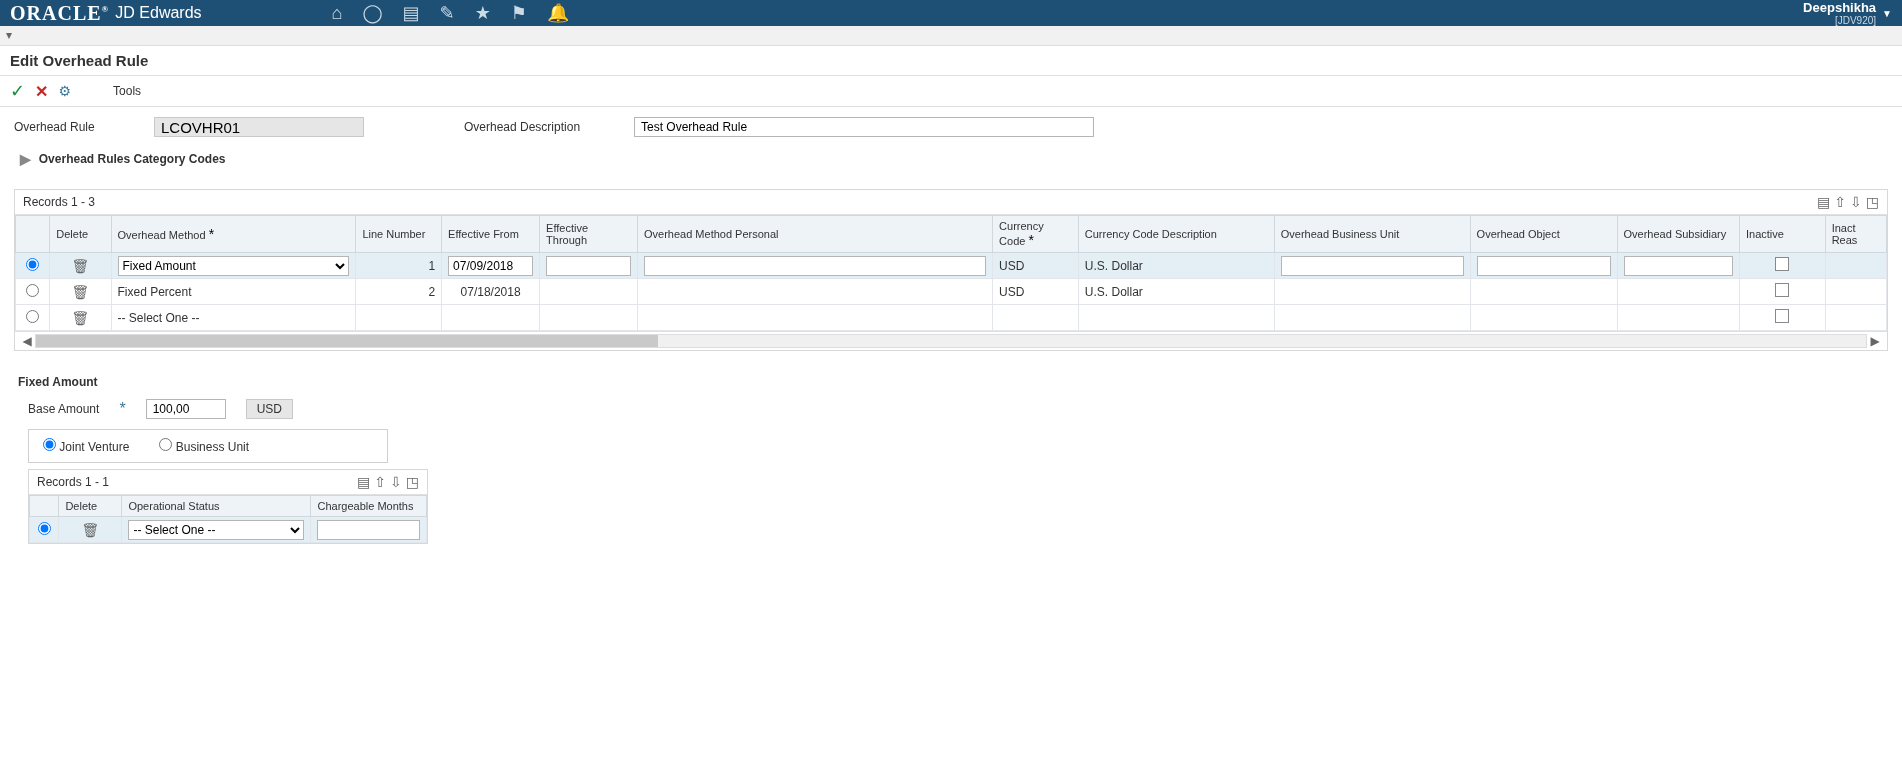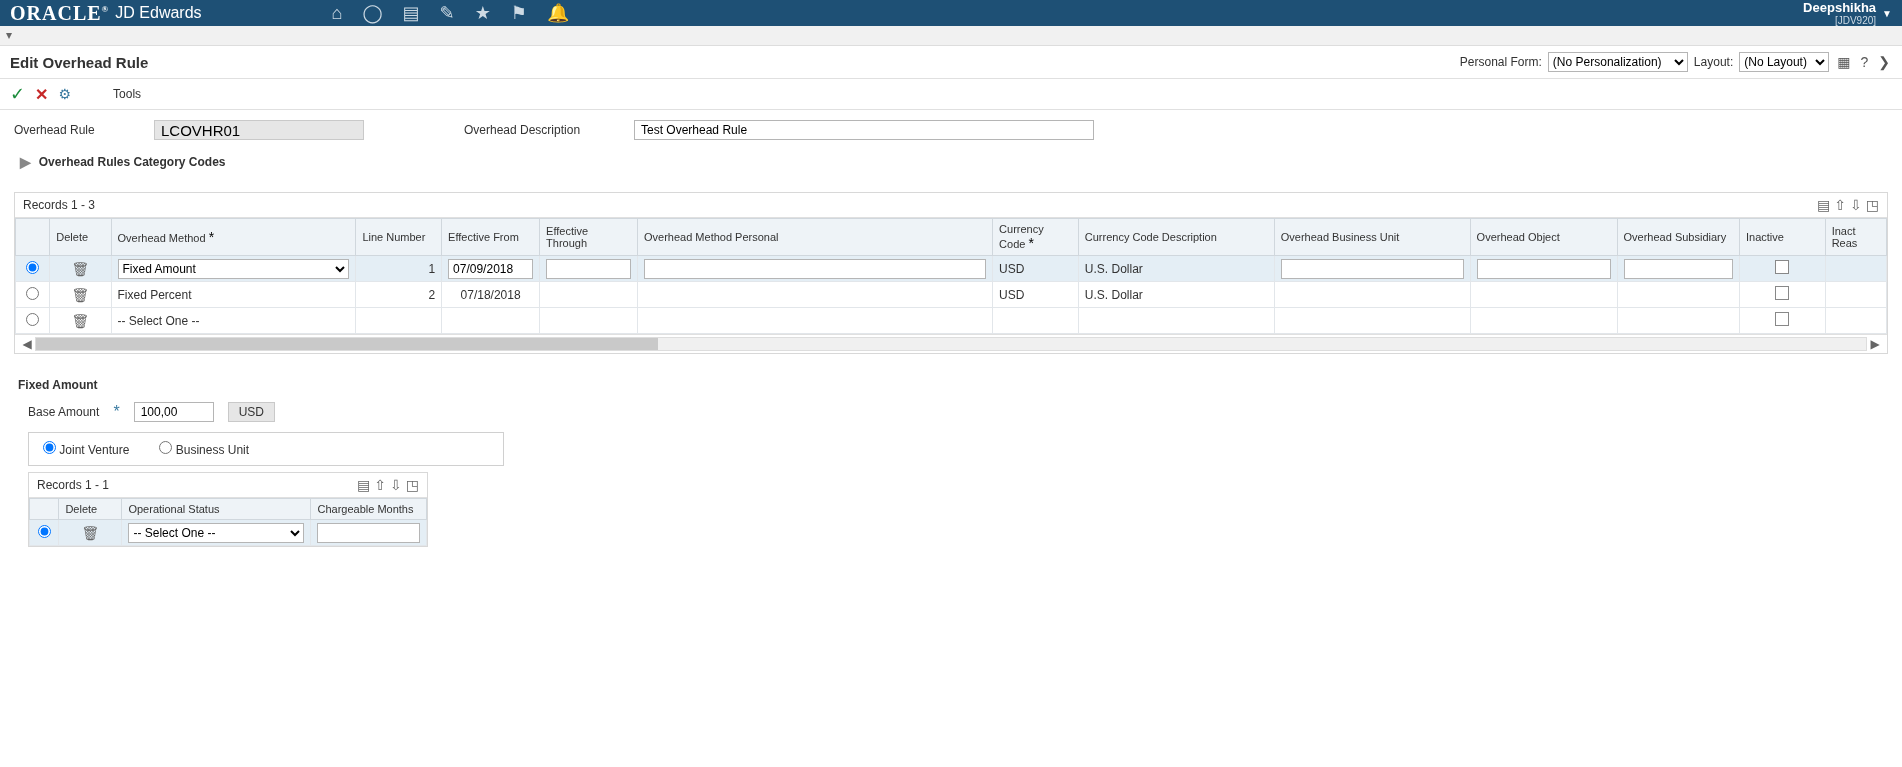--- a/index.html
+++ b/index.html
@@ -42,24 +42,24 @@
   table.grid td { border: 1px solid #e2e6ea; padding: 2px 6px; font-size: 12px; height: 26px; vertical-align: middle; }
   tr.selrow td { background: #e4eef5; }
   .radio-cell, .del-cell { text-align: center; }
   .cell-select { width: 100%; border: 1px solid #b5b5b5; height: 20px; font-size:12px; background:#fff;}
   .cell-input { width: 100%; border: 1px solid #b5b5b5; height: 20px; font-size:12px; padding:1px 4px;}
   .hscroll { overflow-x:auto; border-top:1px solid #e0e0e0; padding:2px 4px; display:flex; align-items:center;}
   .hscroll .track{ flex:1; height:14px; background:#f0f0f0; position:relative; border:1px solid #ddd;}
   .hscroll .thumb{ position:absolute; left:0; width:34%; top:0; bottom:0; background:#c9c9c9;}
   .hscroll .arrow{ width:16px; text-align:center; color:#666; cursor:pointer;}
   .subsection-title { font-weight: bold; padding: 6px 4px; }
-  .base-row { display:flex; align-items:center; gap:14px; padding:4px 14px;}
+  .base-row { display:flex; align-items:center; gap:20px; padding:4px 14px;}
   .base-row .req { color:#3a7aa0; font-size:16px; }
   .usd-chip { background:#e6e6e6; border:1px solid #c9c9c9; padding:2px 10px; font-size:12px;}
-  .exc-box { border:1px solid #d0d0d0; margin:6px 14px; width: 476px;}
+  .exc-box { border:1px solid #d0d0d0; margin:6px 14px; width: 360px;}
   .radio-row { display:flex; align-items:center; gap:30px; padding:8px 14px;}
   .subgrid-wrap { margin:6px 14px; width:400px; border:1px solid #d8d8d8; }
   .subgrid-wrap table.grid th, .subgrid-wrap table.grid td { font-size:11px; }
   .trash { color:#666; cursor:pointer; font-size:14px;}
   .chk { display:inline-block; width:14px; height:14px; border:1px solid #888; background:#fff; }
   .dropdown-caret { color:#fff; margin-left:6px; font-size:10px;}
   .line-num { text-align:right; padding-right:8px;}
 </style>
 </head>
 <body>
@@ -84,29 +84,20 @@
     <span class="dropdown-caret">▼</span>
   </div>
 </div>
 
 <div class="crumb-bar">
   <span>▾</span>
 </div>
 
 <div class="page-title-row">
   <span class="page-title">Edit Overhead Rule</span>
-  <div class="pf-area">
-    <span>Personal Form:</span>
-    <select class="sel" style="width:140px"><option>(No Personalization)</option></select>
-    <span>Layout:</span>
-    <select class="sel" style="width:90px"><option>(No Layout)</option></select>
-    <span class="icn">▦</span>
-    <span class="icn">?</span>
-    <span class="icn">❯</span>
-  </div>
 </div>
 
 <div class="tools-row">
   <span class="ok">✓</span>
   <span class="cancel">✕</span>
   <span class="gear">⚙</span>
   <span class="tools-label">Tools</span>
 </div>
 
 <div class="form-area">

